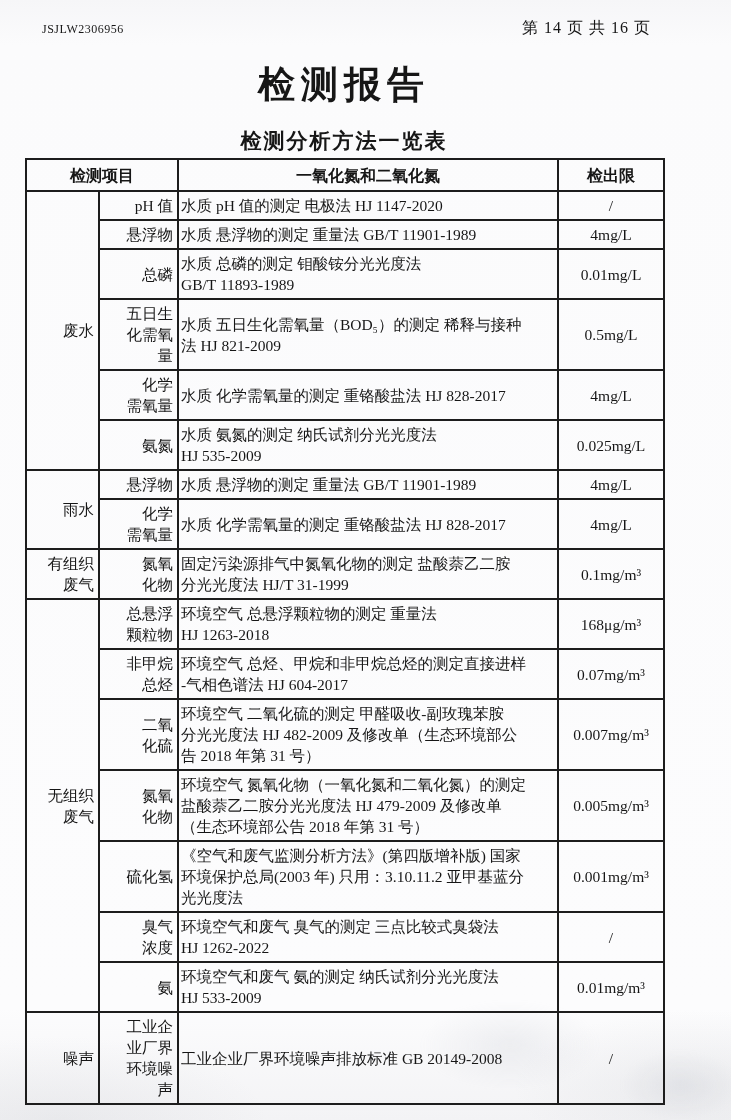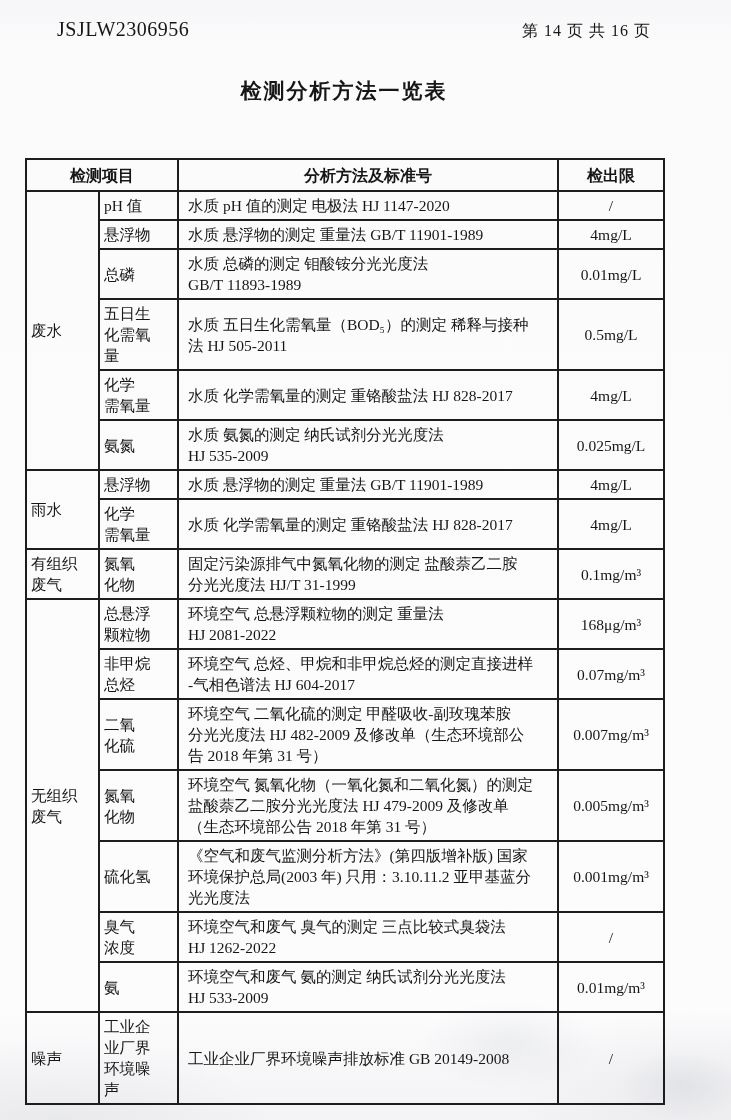--- a/index.html
+++ b/index.html
@@ -23,21 +23,21 @@
     background: radial-gradient(closest-side, rgba(175,180,192,0.16), rgba(0,0,0,0));
     filter: blur(2px);
   }
   .blob-a { left: 420px; top: 1000px; width: 180px; height: 90px; }
   .blob-b { left: 620px; top: 1050px; width: 120px; height: 70px; }
 
   .doc-header {
     position: absolute; top: 18px; left: 42px; right: 80px;
     display: flex; justify-content: space-between; align-items: baseline;
   }
-  .doc-code { font-size: 20px; letter-spacing: 0.5px; margin-left: 15px; }
+  .doc-code { font-size: 12px; letter-spacing: 0.5px; }
   .page-info { font-size: 16px; letter-spacing: 1px; text-align: right; }
 
   .title-wrap {
     position: absolute; top: 60px; left: 25px; width: 638px;
     text-align: center;
   }
   .doc-title {
     font-size: 37px; font-weight: bold; letter-spacing: 6px; margin: 0;
   }
   .doc-subtitle {
@@ -63,26 +63,26 @@
     padding: 3px 4px;
     line-height: 21px;
     font-size: 15.5px;
   }
   .methods thead th {
     font-weight: bold; font-size: 16px;
     text-align: center; height: 26px;
     padding: 2px 4px;
   }
   td.group-cell, td.item-cell {
-    text-align: left;
+    text-align: right;
     white-space: pre-line;
   }
   td.method-cell {
     text-align: left;
-    padding-left: 9px; padding-right: 4px;
+    padding-left: 2px; padding-right: 4px;
     white-space: pre-line;
   }
   td.limit-cell { text-align: center; }
 
   tr.r-sm   { height: 29px; }
   tr.r-md   { height: 44px; }
   tr.r-lg   { height: 62px; }
   tr.r-xl   { height: 86px; }
 </style>
 </head>
@@ -91,34 +91,35 @@
 <div class="page">
   <div class="watermark-blob blob-a"></div>
   <div class="watermark-blob blob-b"></div>
 
   <div class="doc-header">
     <span class="doc-code">JSJLW2306956</span>
     <span class="page-info">第 14 页 共 16 页</span>
   </div>
 
   <div class="title-wrap">
+    <h1 class="doc-title">检测报告</h1>
     <h2 class="doc-subtitle">检测分析方法一览表</h2>
   </div>
 
   <table class="methods">
     <colgroup>
       <col class="c-group">
         <col class="c-item">
         <col class="c-method">
         <col class="c-limit">
     </colgroup>
     <thead>
       <tr>
         <th colspan="2">检测项目</th>
-        <th>分析方法及标准号</th>
+        <th>一氧化氮和二氧化氮</th>
         <th>检出限</th>
       </tr>
     </thead>
     <tbody>
 
       <tr class="r-sm">
         <td class="group-cell" rowspan="6">废水</td>
         <td class="item-cell">pH 值</td>
         <td class="method-cell">水质 pH 值的测定 电极法 HJ 1147-2020</td>
         <td class="limit-cell">/</td>
@@ -132,21 +133,21 @@
         <td class="item-cell">总磷</td>
         <td class="method-cell">水质 总磷的测定 钼酸铵分光光度法
 GB/T 11893-1989</td>
         <td class="limit-cell">0.01mg/L</td>
       </tr>
       <tr class="r-lg">
         <td class="item-cell">五日生
 化需氧
 量</td>
         <td class="method-cell">水质 五日生化需氧量（BOD₅）的测定 稀释与接种
-法 HJ 505-2011</td>
+法 HJ 821-2009</td>
         <td class="limit-cell">0.5mg/L</td>
       </tr>
       <tr class="r-md">
         <td class="item-cell">化学
 需氧量</td>
         <td class="method-cell">水质 化学需氧量的测定 重铬酸盐法 HJ 828-2017</td>
         <td class="limit-cell">4mg/L</td>
       </tr>
       <tr class="r-md">
         <td class="item-cell">氨氮</td>
@@ -177,21 +178,21 @@
 分光光度法 HJ/T 31-1999</td>
         <td class="limit-cell">0.1mg/m³</td>
       </tr>
 
       <tr class="r-md">
         <td class="group-cell" rowspan="7">无组织
 废气</td>
         <td class="item-cell">总悬浮
 颗粒物</td>
         <td class="method-cell">环境空气 总悬浮颗粒物的测定 重量法
-HJ 2081-2022</td>
+HJ 1263-2018</td>
         <td class="limit-cell">168μg/m³</td>
       </tr>
       <tr class="r-md">
         <td class="item-cell">非甲烷
 总烃</td>
         <td class="method-cell">环境空气 总烃、甲烷和非甲烷总烃的测定直接进样
 -气相色谱法 HJ 604-2017</td>
         <td class="limit-cell">0.07mg/m³</td>
       </tr>
       <tr class="r-lg">

